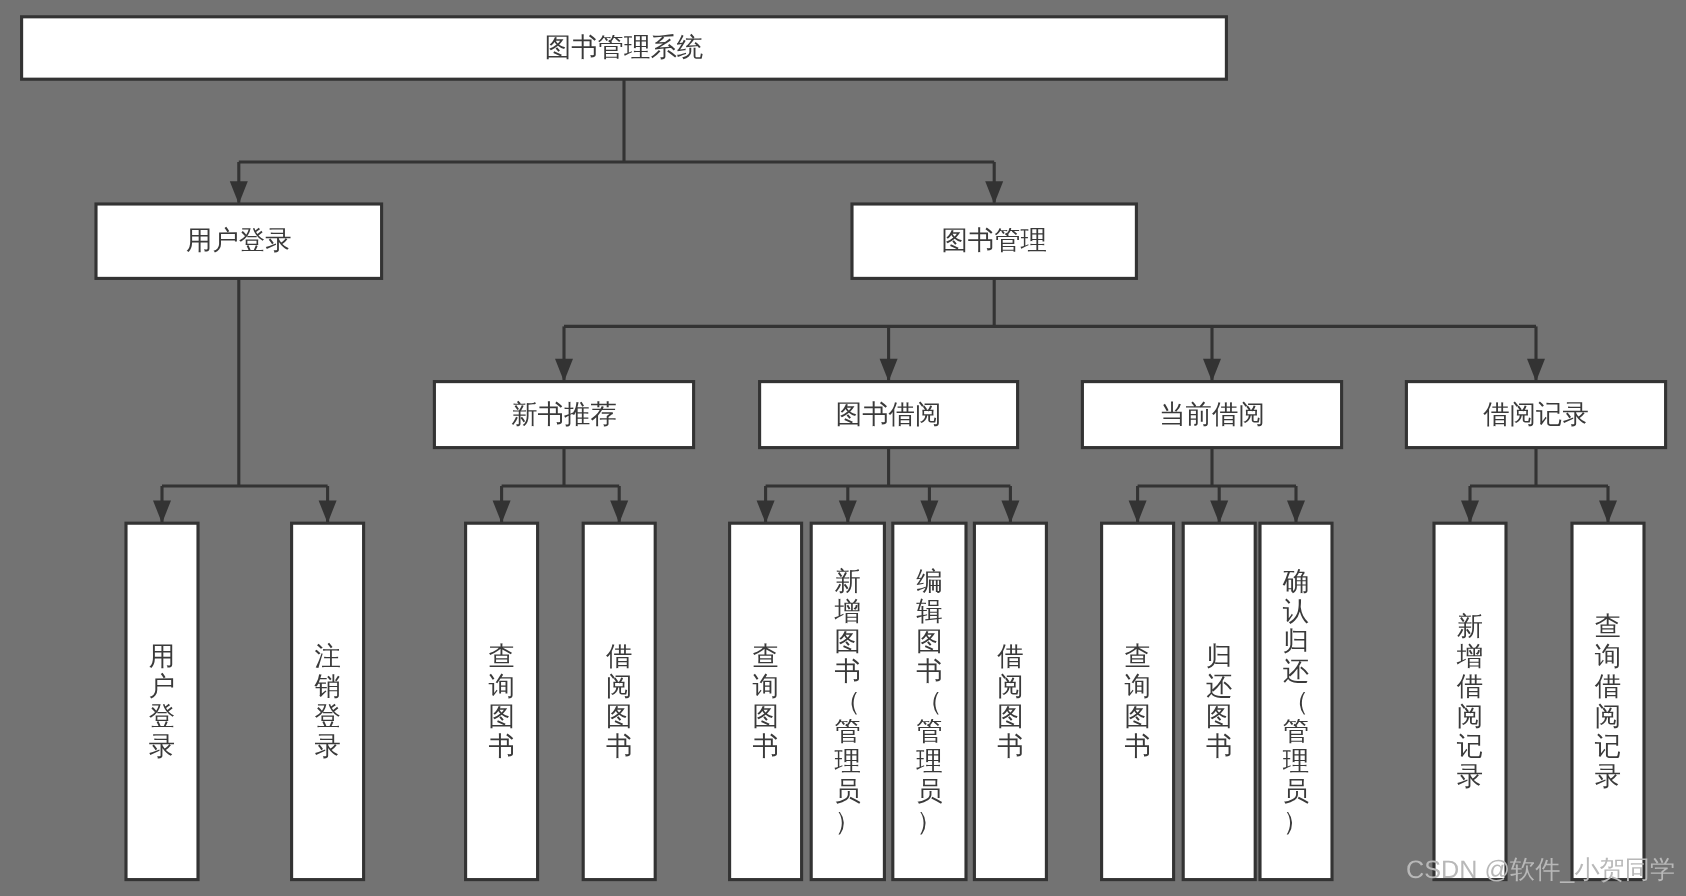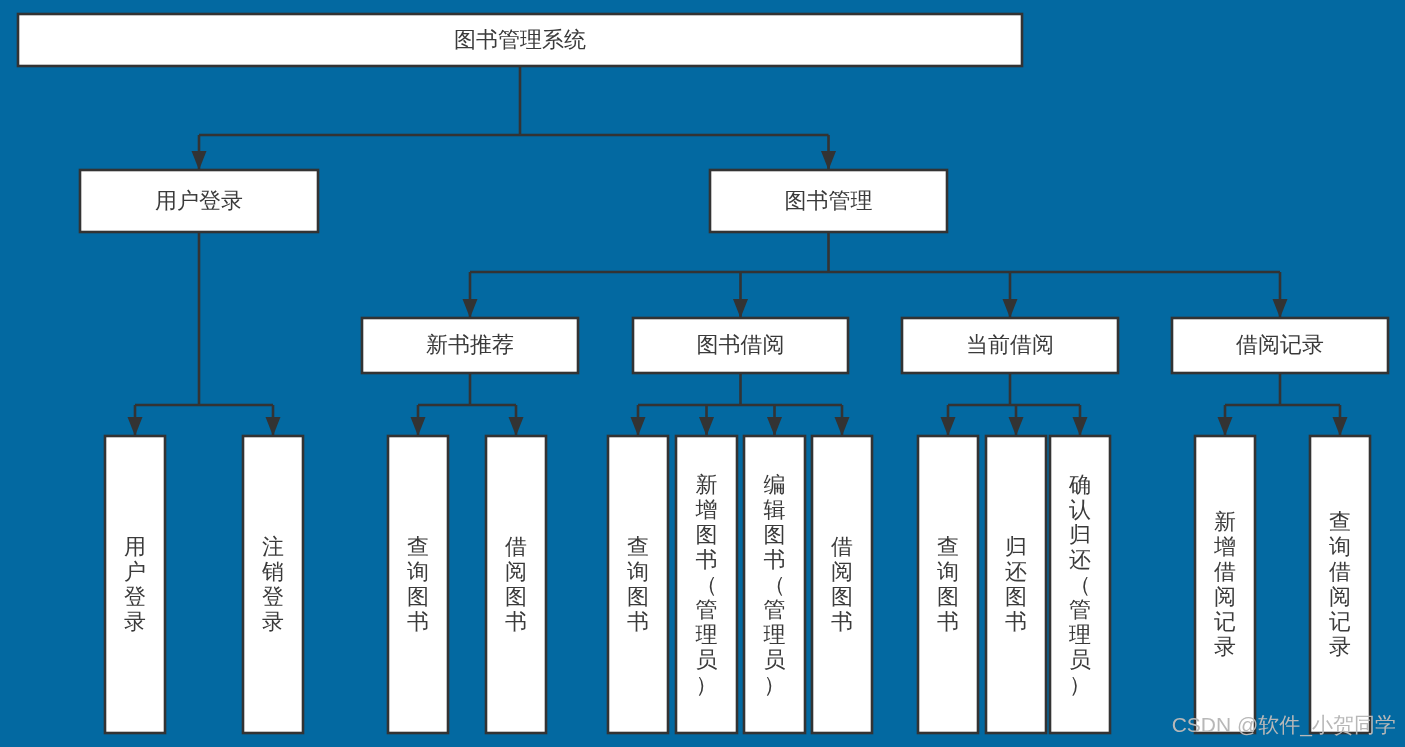--- a/index.html
+++ b/index.html
@@ -8,21 +8,21 @@
     padding: 0;
     background: #ffffff;
   }
   body {
     font-family: "Liberation Sans", "DejaVu Sans", sans-serif;
   }
   #diagram-root {
     position: relative;
     width: 1405px;
     height: 747px;
-    background: #0369a1;
+    background: #737373;
     overflow: hidden;
   }
   svg.diagram-canvas {
     position: absolute;
     left: 0;
     top: 0;
     width: 1405px;
     height: 747px;
     display: block;
   }

